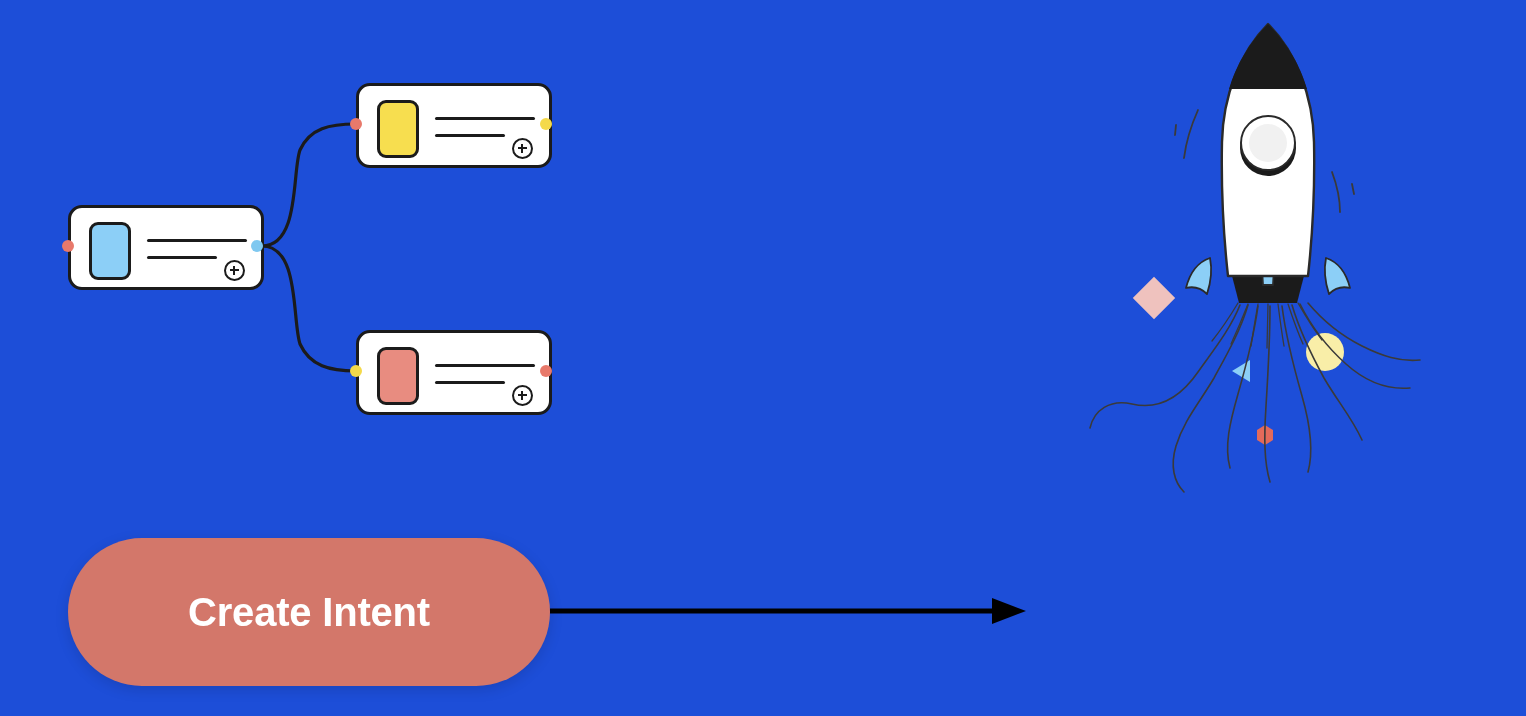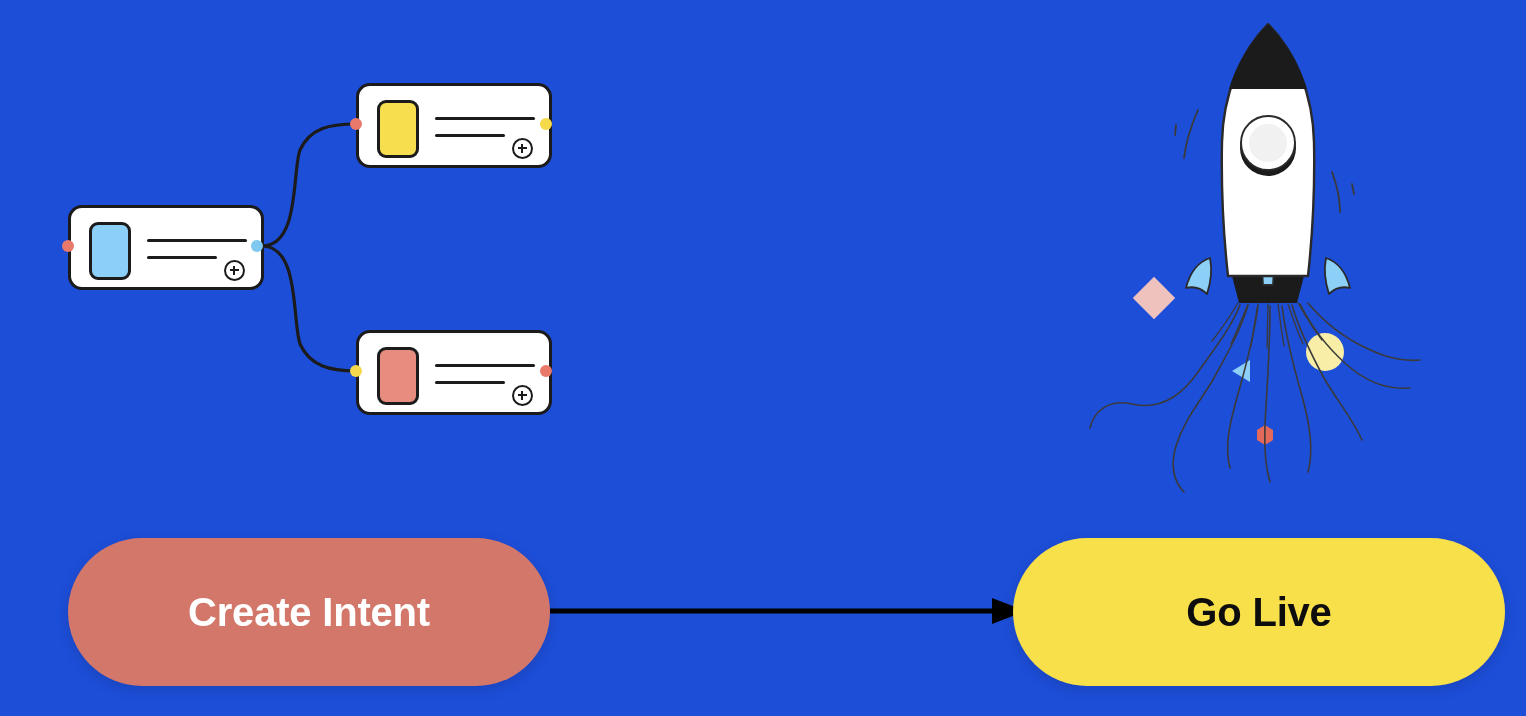--- a/index.html
+++ b/index.html
@@ -223,15 +223,14 @@
     </g>
   </svg>
 
   <button class="pill-button" id="create-intent-button">Create Intent</button>
 
   <svg id="flow-arrow" viewBox="0 0 490 64">
     <line x1="10" y1="31" x2="455" y2="31" stroke="#000000" stroke-width="5"></line>
     <polygon points="452,18 486,31 452,44" fill="#000000"></polygon>
   </svg>
 
-  <button class="pill-button" id="go-live-button">Go Live</button>
 
 </div>
 
 </body></html>

